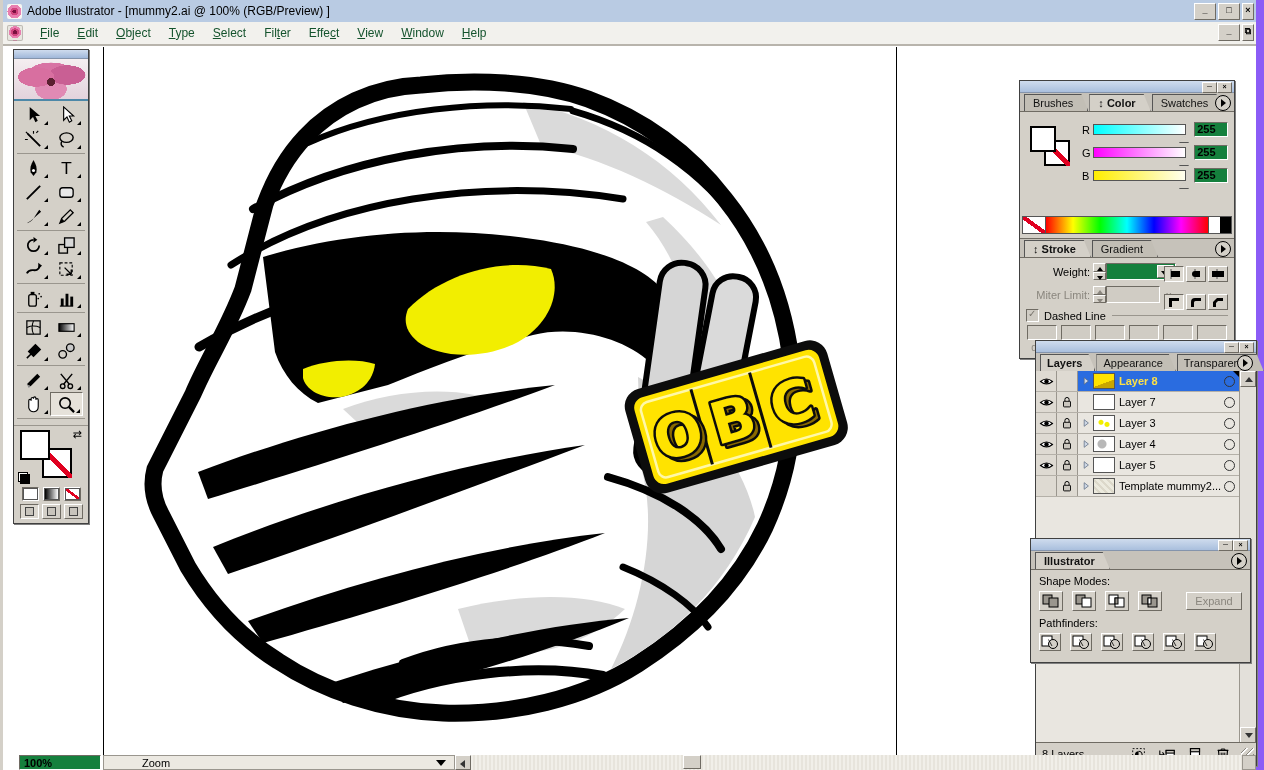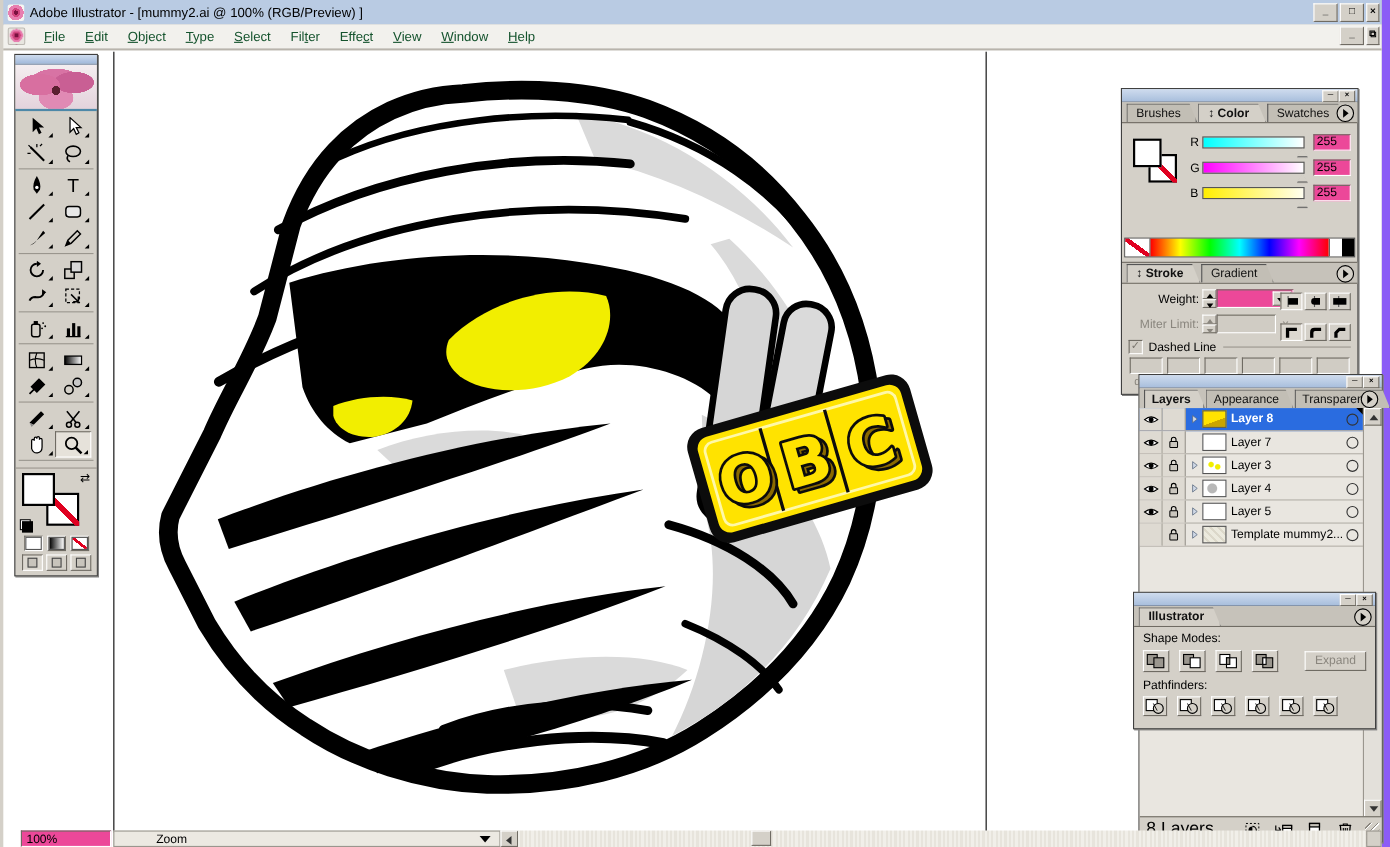--- a/index.html
+++ b/index.html
@@ -39,21 +39,21 @@
   .pal-btn.min{right:17px;} .pal-btn.close{right:2px;}
   .tabrow{height:18px;display:flex;align-items:flex-end;position:relative;background:#c6c2ba;
           border-bottom:1px solid #6f6b63;padding-left:4px;}
   .tab{font-size:11px;padding:2px 8px 2px 8px;border:1px solid #555;border-bottom:none;background:#c2beb5;
        color:#111;margin-right:1px;clip-path:polygon(0 0,calc(100% - 7px) 0,100% 100%,0 100%);padding-right:14px;}
   .tab.active{background:#d4d0c8;font-weight:bold;}
   .flyout{position:absolute;right:3px;top:2px;width:14px;height:14px;border:1px solid #000;border-radius:50%;
           background:#d4d0c8;}
   .flyout::after{content:"";position:absolute;left:5px;top:3px;border-left:5px solid #000;
           border-top:4px solid transparent;border-bottom:4px solid transparent;}
-  .sunken{border:1px solid;border-color:#6f6b63 #fff #fff #6f6b63;background:#ec4899;}
+  .sunken{border:1px solid;border-color:#6f6b63 #fff #fff #6f6b63;background:#15803d;font-weight:bold;}
   .raised{border:1px solid;border-color:#fff #6f6b63 #6f6b63 #fff;background:#d4d0c8;}
   .pressed{border:1px solid;border-color:#6f6b63 #fff #fff #6f6b63;background:#dcd8d0;}
 
   
   .toolbar{left:10px;top:3px;width:74px;}
   .tb-strip{height:8px;background:linear-gradient(#cfdcee,#a0b8da);border-bottom:1px solid #8494ac;}
   .tb-flower{height:40px;border-bottom:2px solid #4d88a8;
     background:
       radial-gradient(circle at 50% 58%, #5a2030 0 4px, transparent 4px),
       radial-gradient(ellipse 30px 16px at 30% 45%, #d86fa0 0 60%, transparent 61%),
@@ -141,40 +141,40 @@
   .layerswin{left:1032px;top:294px;width:220px;height:424px;}
   .ltabs .tab{font-size:11px;padding:2px 6px 2px 6px;padding-right:12px;}
   .llist{position:absolute;left:0;top:30px;right:16px;bottom:22px;background:#e9e6e0;overflow:hidden;}
   .lrow{height:20px;display:flex;align-items:center;border-bottom:1px solid #b4b0a8;position:relative;}
   .cell{height:100%;box-sizing:border-box;display:flex;align-items:center;justify-content:center;}
   .eye-c,.lock-c{width:21px;border-right:1px solid #9a968e;background:#dedad2;}
   .tri-c{width:15px;}
   .thumb-box{width:22px;height:16px;background:#fff;border:1px solid #555;margin-right:4px;box-sizing:border-box;}
   .lname{font-size:11px;flex:1;white-space:nowrap;overflow:hidden;}
   .target{width:9px;height:9px;border:1px solid #333;border-radius:50%;margin-right:5px;background:transparent;}
-  .lrow.selected{color:#ffffff;}
+  .lrow.selected{color:#fde047;}
   .lrow.selected .lname{font-weight:bold;}
   .lrow .maincell{flex:1;display:flex;align-items:center;height:100%;}
   .corner{position:absolute;right:0;top:0;border-left:7px solid transparent;border-top:7px solid #000;}
   .thumb-blank{background:#fff;}
   .thumb-badge{background:linear-gradient(160deg,#ffe300 60%,#caa500 61%),#ffe300;}
   .thumb-eyes{background:radial-gradient(circle at 35% 45%,#f2ee00 0 2px,transparent 3px),
               radial-gradient(circle at 65% 60%,#f2ee00 0 2px,transparent 3px),#fff;}
   .thumb-outline{background:repeating-linear-gradient(135deg,#222 0 2px,#e8e8e8 2px 4px,#555 4px 5px,#ddd 5px 7px);}
   .thumb-shade{background:radial-gradient(circle at 40% 50%,#b8b8b8 0 4px,transparent 5px),#fff;}
   .thumb-template{background:repeating-linear-gradient(45deg,#eceade 0 3px,#dcd8ca 3px 5px);}
   .vscroll{position:absolute;right:0;top:30px;bottom:22px;width:16px;background:#e3e0da;border-left:1px solid #9a968e;}
   .varrow{position:absolute;left:0;right:0;height:16px;background:#d4d0c8;border:1px solid;
           border-color:#fff #6f6b63 #6f6b63 #fff;box-sizing:border-box;}
   .varrow::after{content:"";position:absolute;left:4px;border-left:4px solid transparent;border-right:4px solid transparent;}
   .varrow.up{top:0;} .varrow.up::after{top:5px;border-bottom:5px solid #333;}
   .varrow.dn{bottom:0;} .varrow.dn::after{top:5px;border-top:5px solid #333;}
   .lfooter{position:absolute;left:0;right:0;bottom:0;height:22px;border-top:1px solid #6f6b63;
            display:flex;align-items:center;background:#d4d0c8;}
-  .lcount{font-size:16px;margin-left:6px;flex:1;}
+  .lcount{font-size:11px;margin-left:6px;flex:1;}
   .fbtn{width:20px;height:16px;display:flex;align-items:center;justify-content:center;margin-right:8px;}
   .grip{width:13px;height:13px;margin-right:2px;
      background:repeating-linear-gradient(135deg,transparent 0 3px,#8a867e 3px 4px,#fff 4px 5px);}
 
   
   .pathfinderwin{left:1027px;top:492px;width:219px;height:123px;}
   .pf-body{padding:3px 8px;}
   .pf-label{font-size:11px;margin:2px 0 4px 0;}
   .pf-row{display:flex;align-items:center;gap:9px;margin-bottom:6px;}
   .pf-btn{width:24px;height:20px;display:flex;align-items:center;justify-content:center;box-sizing:border-box;}

